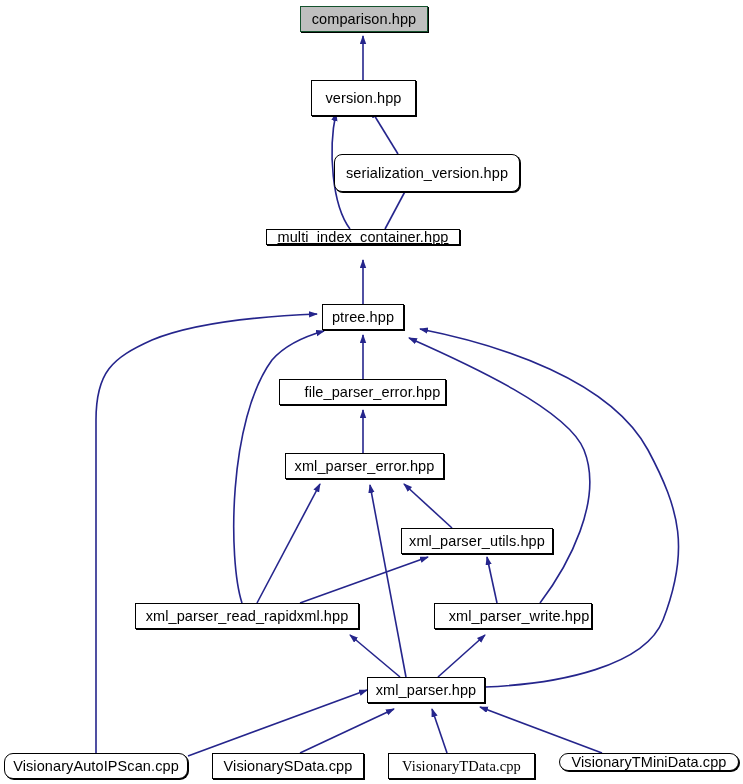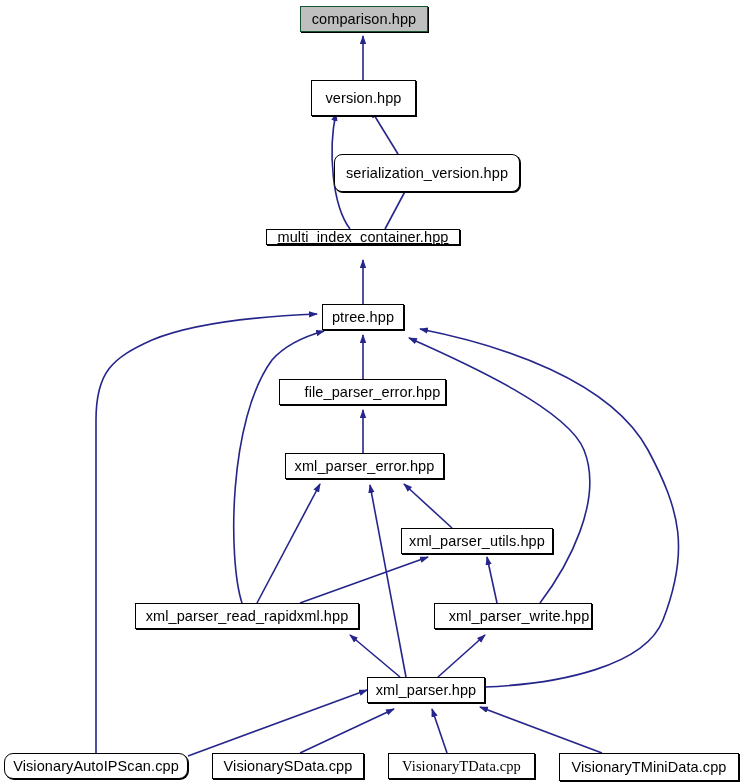--- a/index.html
+++ b/index.html
@@ -123,18 +123,18 @@
       </div>
       <div class="node thick" style="left: 4px; top: 753px; width: 184px; height: 26px; border-radius: 9px;">
         <span>VisionaryAutoIPScan.cpp</span>
       </div>
       <div class="node thick" style="left: 212px; top: 753px; width: 152px; height: 26px;">
         <span>VisionarySData.cpp</span>
       </div>
       <div class="node thick" style="left: 388px; top: 753px; width: 147px; height: 26px; font-family: Liberation Serif, serif;">
         <span>VisionaryTData.cpp</span>
       </div>
-      <div class="node thick" style="left: 559px; top: 753px; width: 180px; height: 28px;">
+      <div class="node thick" style="left: 559px; top: 753px; width: 180px; height: 18px; border-radius: 9px;">
         <span>VisionaryTMiniData.cpp</span>
       </div>
     </div>
 
 </div>
 
 </body></html>

